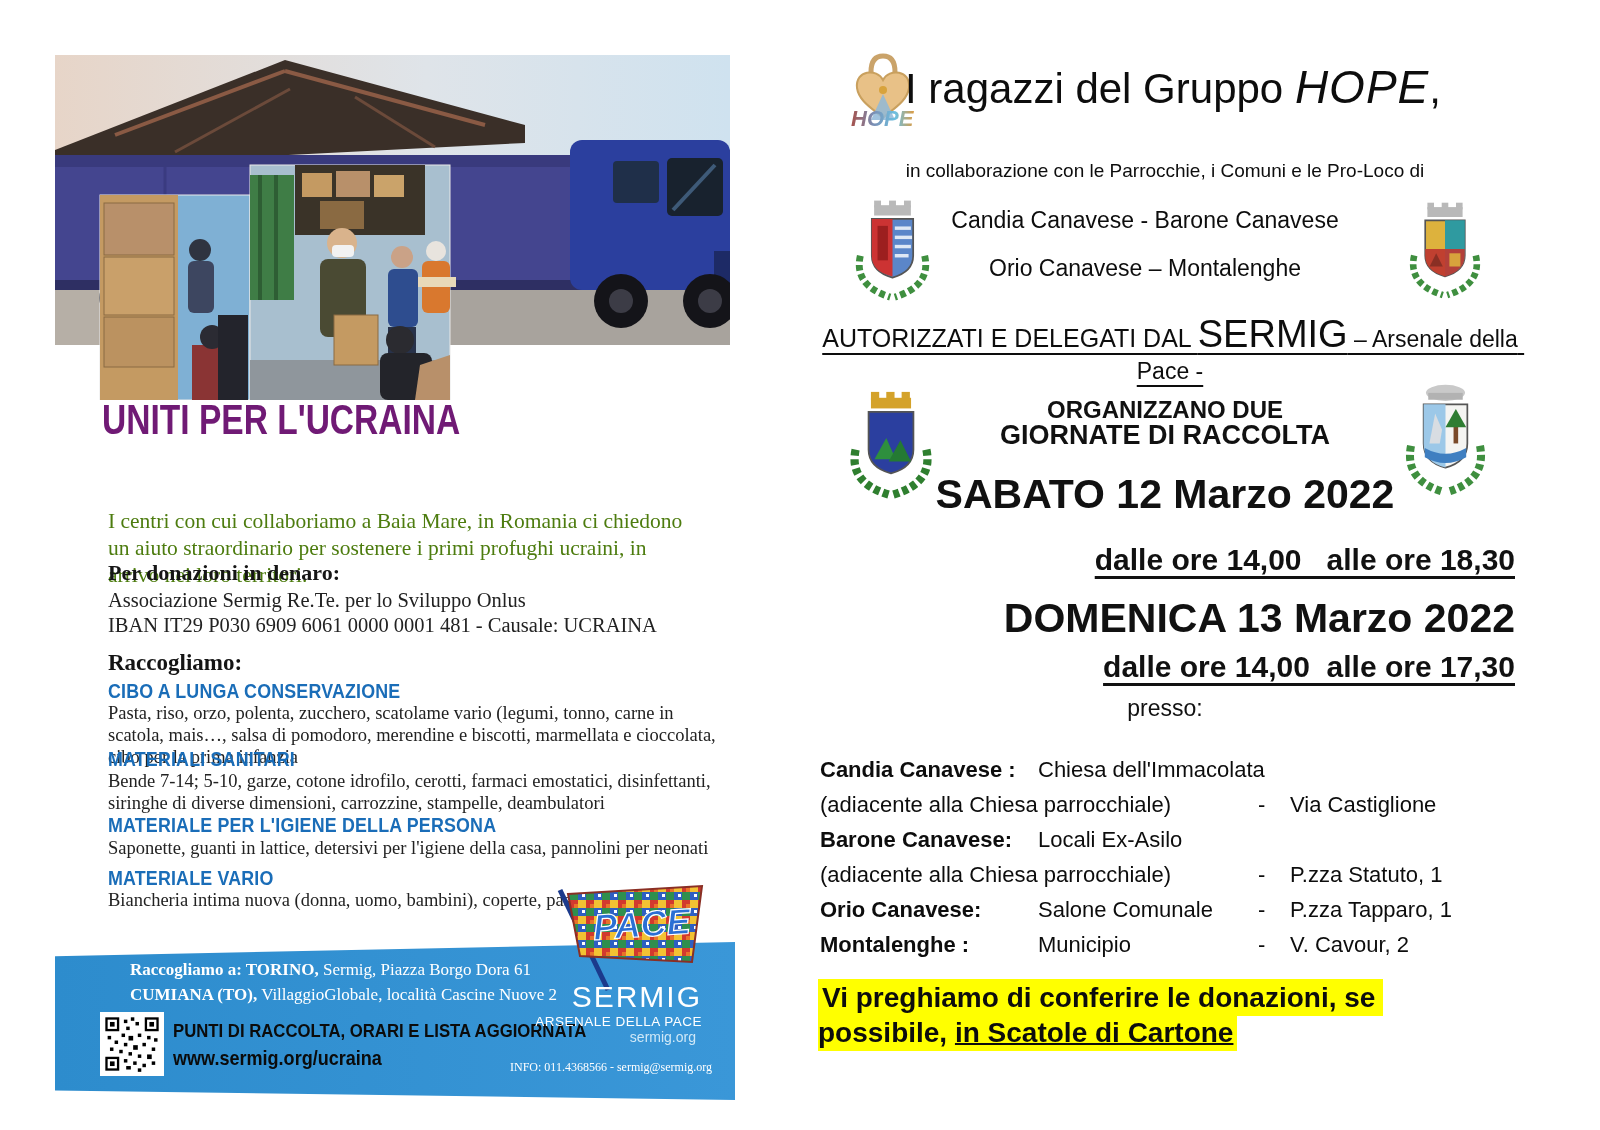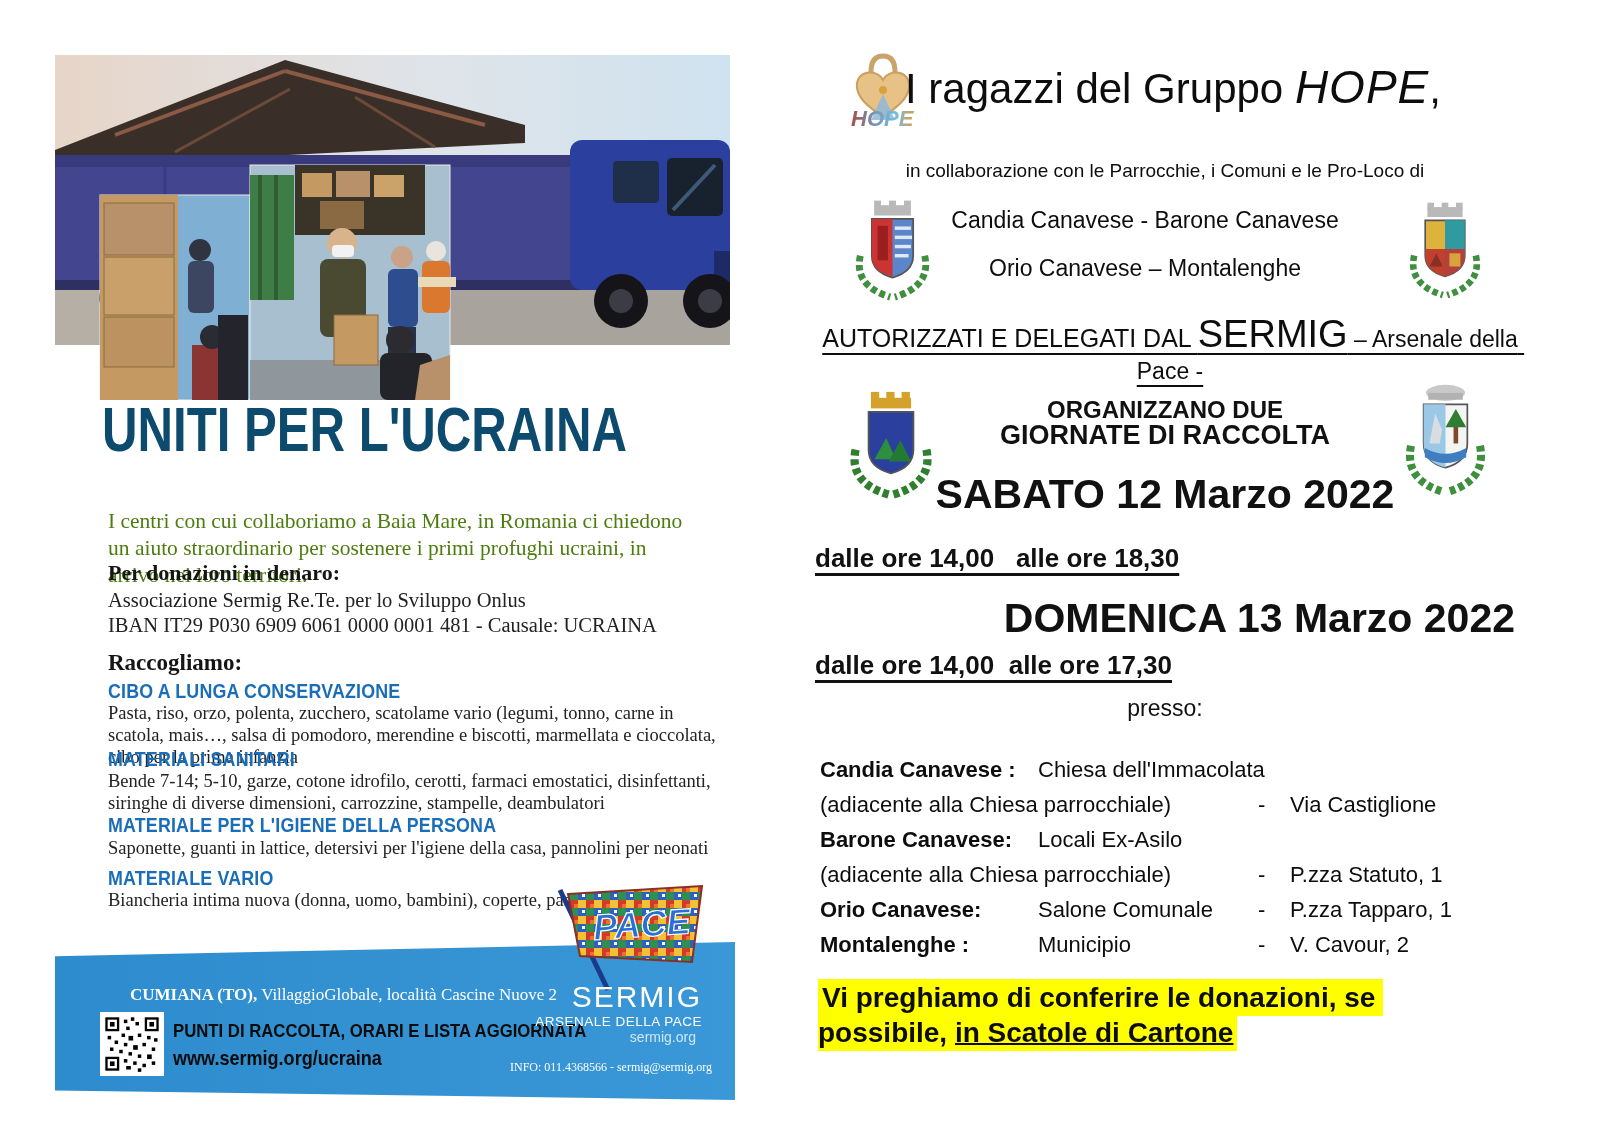--- a/index.html
+++ b/index.html
@@ -2,21 +2,21 @@
 <html><head>
 <meta charset="utf-8">
 <style>
   html,body{margin:0;padding:0;}
   body{width:1600px;height:1130px;background:#fff;position:relative;overflow:hidden;
        font-family:"Liberation Sans",sans-serif;color:#111;}
   .abs{position:absolute;}
   .pre{white-space:pre-wrap;}
   
   .photo{left:55px;top:55px;width:675px;height:345px;}
-  .flyer-title{left:102px;top:398px;font-weight:700;font-size:63px;color:#0c4a6e;
+  .flyer-title{left:102px;top:398px;font-weight:700;font-size:43px;color:#701a75;
 exposed       letter-spacing:0;line-height:1;}
   .flyer-title .condense{display:inline-block;transform:scaleX(.78);transform-origin:0 50%;white-space:nowrap;}
   .serif{font-family:"Liberation Serif",serif;}
   .intro{left:108px;top:486px;width:590px;font-size:21.5px;line-height:27px;color:#4d7c0f;}
   .don-head{left:108px;top:560px;font-size:22px;font-weight:700;color:#151515;}
   .don-line1{left:108px;top:589px;font-size:20.5px;color:#222;}
   .don-line2{left:108px;top:614px;font-size:20.5px;color:#222;}
   .collect-head{left:108px;top:650px;font-size:23px;font-weight:700;color:#151515;}
   .sec-head{font-weight:700;font-size:21px;color:#1a6db8;letter-spacing:.2px;}
   .sec-head .condense{display:inline-block;transform:scaleX(.85);transform-origin:0 50%;white-space:nowrap;}
@@ -48,21 +48,21 @@
   .collab{left:815px;top:160px;width:700px;text-align:center;font-size:19px;color:#0d0d0d;}
   .towns1{left:815px;top:207px;width:660px;text-align:center;font-size:23px;color:#0d0d0d;}
   .towns2{left:815px;top:255px;width:660px;text-align:center;font-size:23px;color:#0d0d0d;}
   .auth{left:815px;top:313px;width:710px;text-align:center;font-size:25px;color:#0d0d0d;
         text-decoration:underline;text-decoration-thickness:2px;text-underline-offset:6px;}
   .auth .big{font-size:38px;}
   .auth .post{font-size:23px;}
   .org1{left:815px;top:372px;width:700px;text-align:center;font-size:24px;font-weight:700;margin-top:24px;}
   .org2{left:815px;top:420px;width:700px;text-align:center;font-size:27px;font-weight:700;}
   .date1{left:815px;top:471px;width:700px;text-align:center;font-size:41px;font-weight:700;}
-  .hours{text-align:left;font-size:26px;font-weight:700;
+  .hours{text-align:right;font-size:30px;font-weight:700;
          text-decoration:underline;text-decoration-thickness:2.5px;text-underline-offset:6px;}
   .hours1{left:815px;top:543px;width:700px;}
   .date2{left:815px;top:595px;width:700px;text-align:right;font-size:41px;font-weight:700;}
   .hours2{left:815px;top:650px;width:700px;}
   .presso{left:815px;top:695px;width:700px;text-align:center;font-size:23px;}
   .loc-row{left:820px;width:710px;font-size:22px;color:#0d0d0d;position:absolute;}
   .loc-town{display:inline-block;width:218px;font-weight:700;}
   .loc-dash{position:absolute;left:438px;}
   .loc-addr{position:absolute;left:470px;}
   .lr1{top:757px;} .lr2{top:792px;} .lr3{top:827px;} .lr4{top:862px;} .lr5{top:897px;} .lr6{top:932px;}
@@ -170,20 +170,21 @@
 <div class="abs sec-head s2h"><span class="condense">MATERIALI SANITARI</span></div>
 <div class="abs serif sec-body s2b">Bende 7-14; 5-10, garze, cotone idrofilo, cerotti, farmaci emostatici, disinfettanti, siringhe di diverse dimensioni, carrozzine, stampelle, deambulatori</div>
 
 <div class="abs sec-head s3h"><span class="condense">MATERIALE PER L'IGIENE DELLA PERSONA</span></div>
 <div class="abs serif sec-body s3b">Saponette, guanti in lattice, detersivi per l'igiene della casa, pannolini per neonati</div>
 
 <div class="abs sec-head s4h"><span class="condense">MATERIALE VARIO</span></div>
 <div class="abs serif sec-body s4b">Biancheria intima nuova (donna, uomo, bambini), coperte, passeggini</div>
 
 <div class="abs band">
+  <div class="abs serif band-l1 pre"><b>Raccogliamo a: TORINO,</b><span class="pre"> Sermig, Piazza Borgo Dora 61</span></div>
   <div class="abs serif band-l2 pre"><b>CUMIANA (TO),</b><span class="pre"> VillaggioGlobale, località Cascine Nuove 2</span></div>
   <div class="abs qr">
     <svg width="58" height="58" viewBox="0 0 50 50">
         <rect width="50" height="50" fill="#fff"></rect>
       <rect x="2" y="2" width="12" height="12"></rect>
         <rect x="4" y="4" width="8" height="8" fill="#fff"></rect>
         <rect x="6" y="6" width="4" height="4"></rect>
       <rect x="36" y="2" width="12" height="12"></rect>
         <rect x="38" y="4" width="8" height="8" fill="#fff"></rect>
         <rect x="40" y="6" width="4" height="4"></rect>

